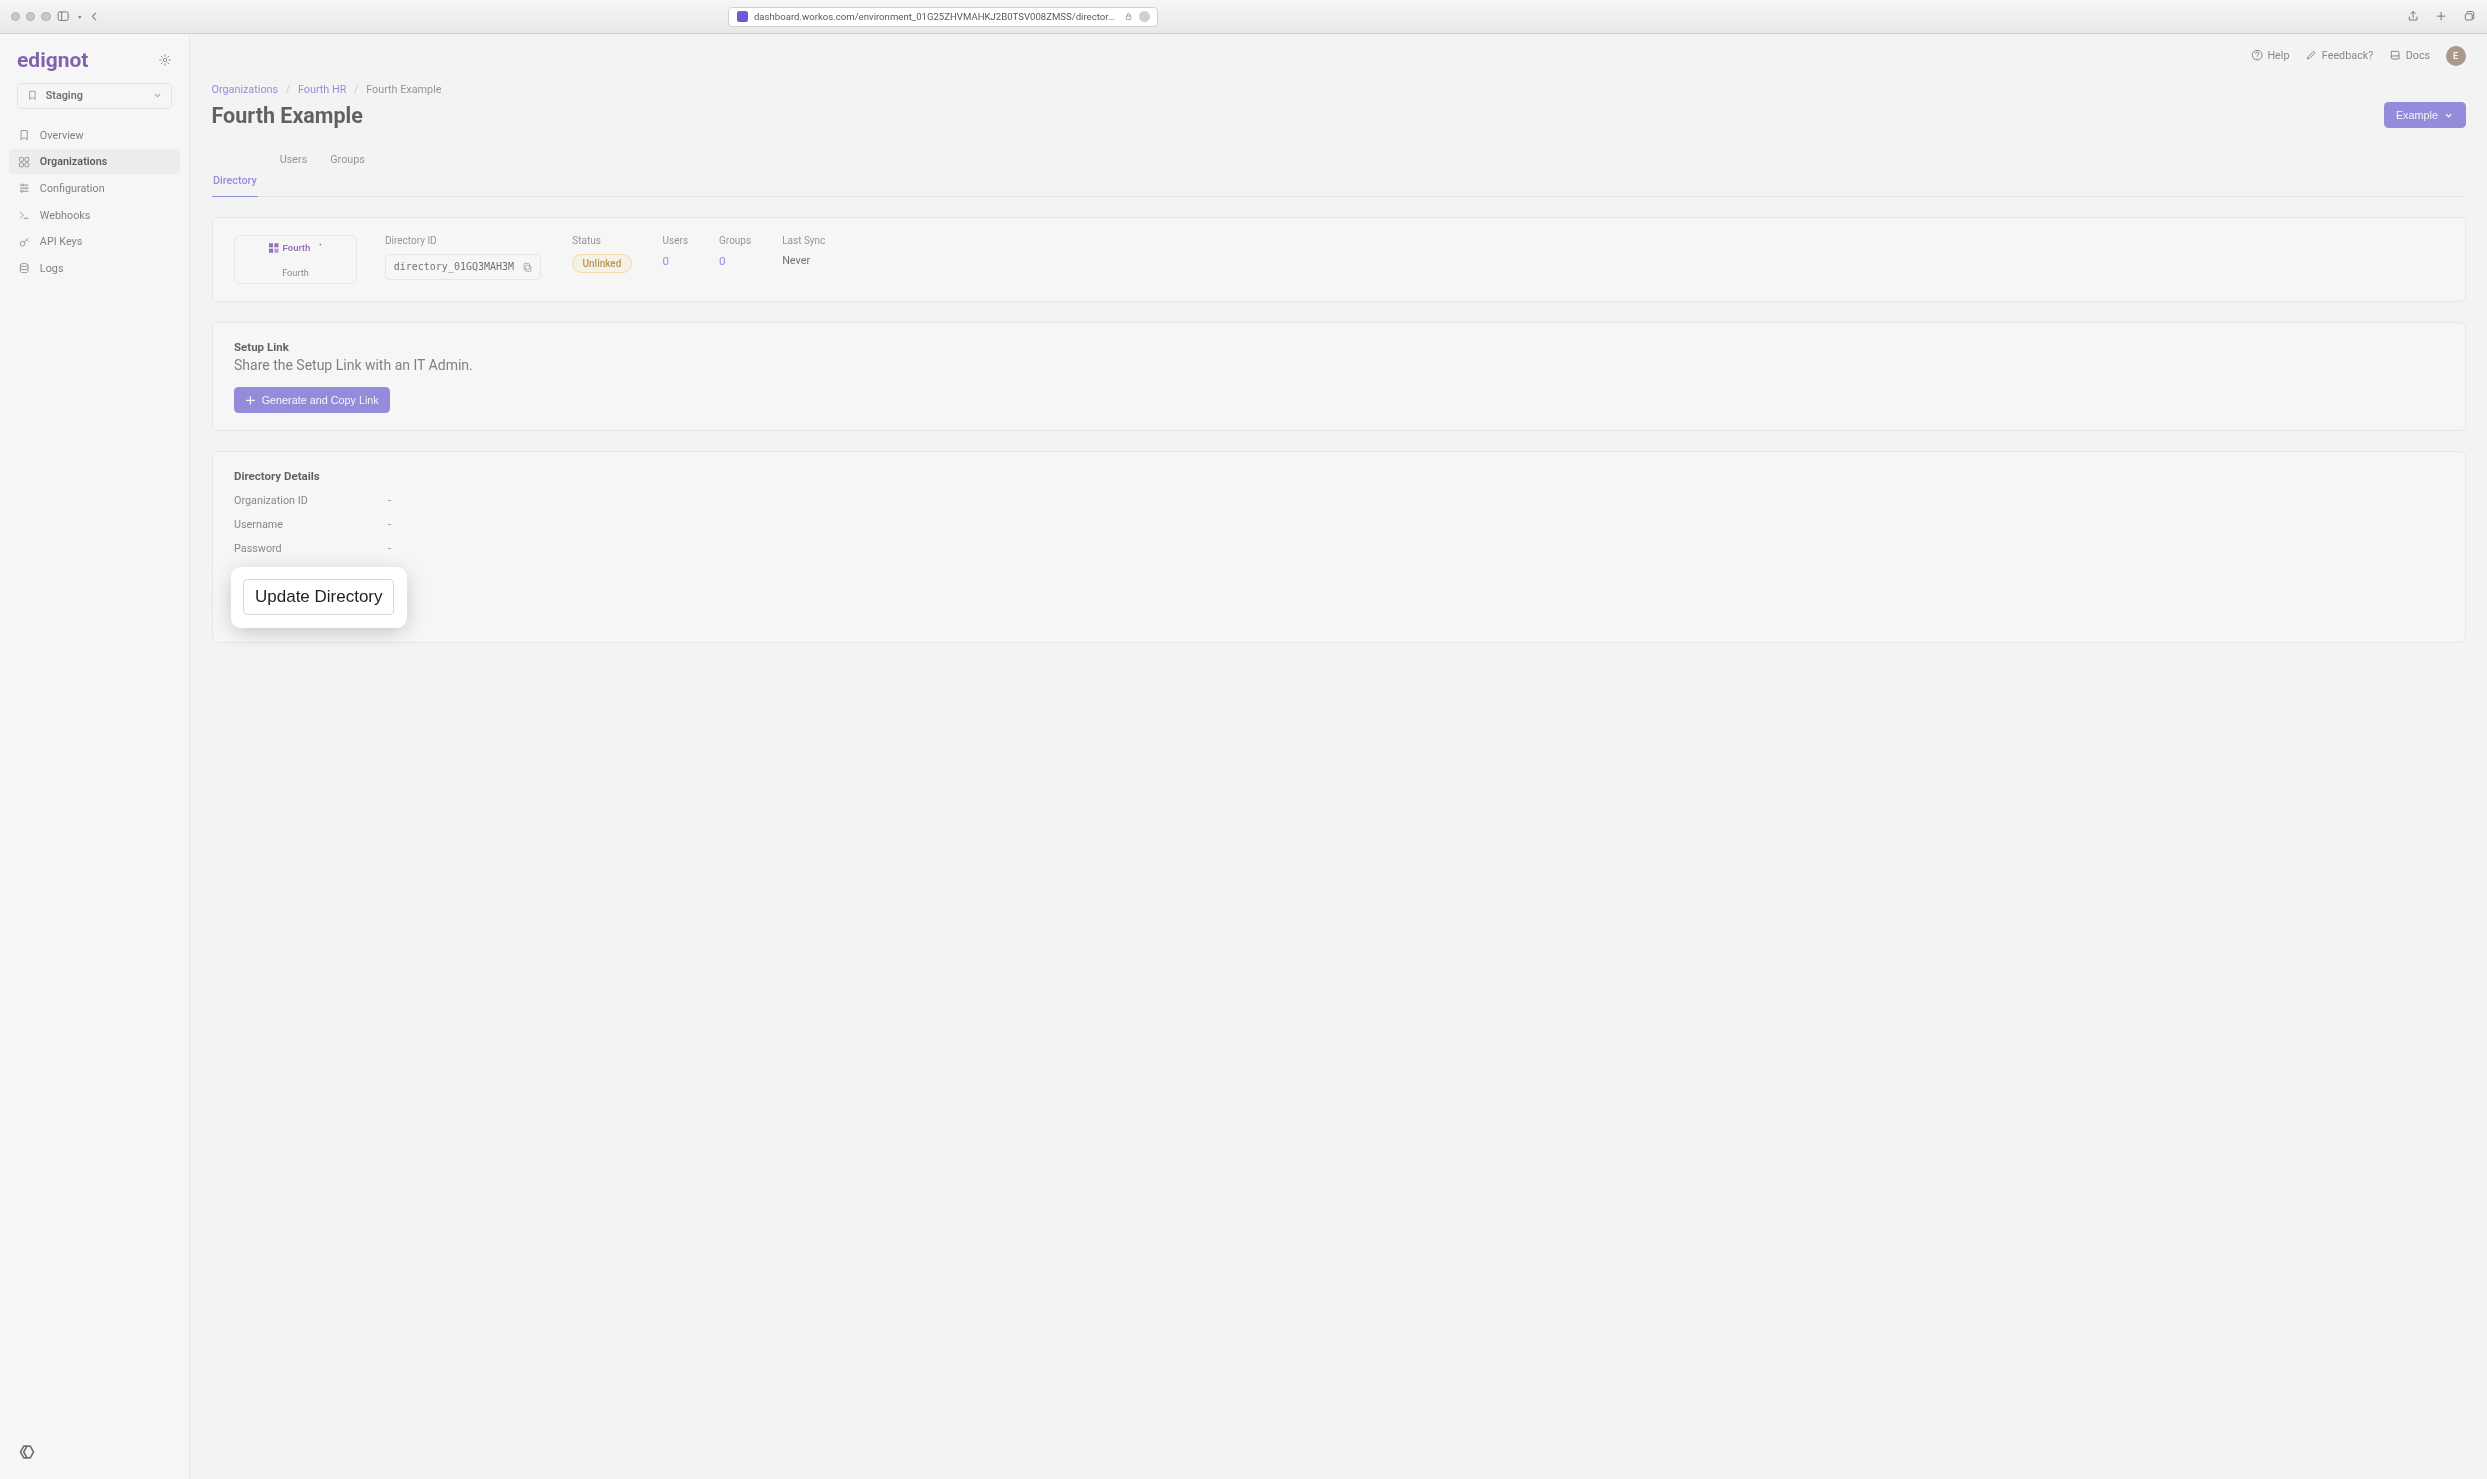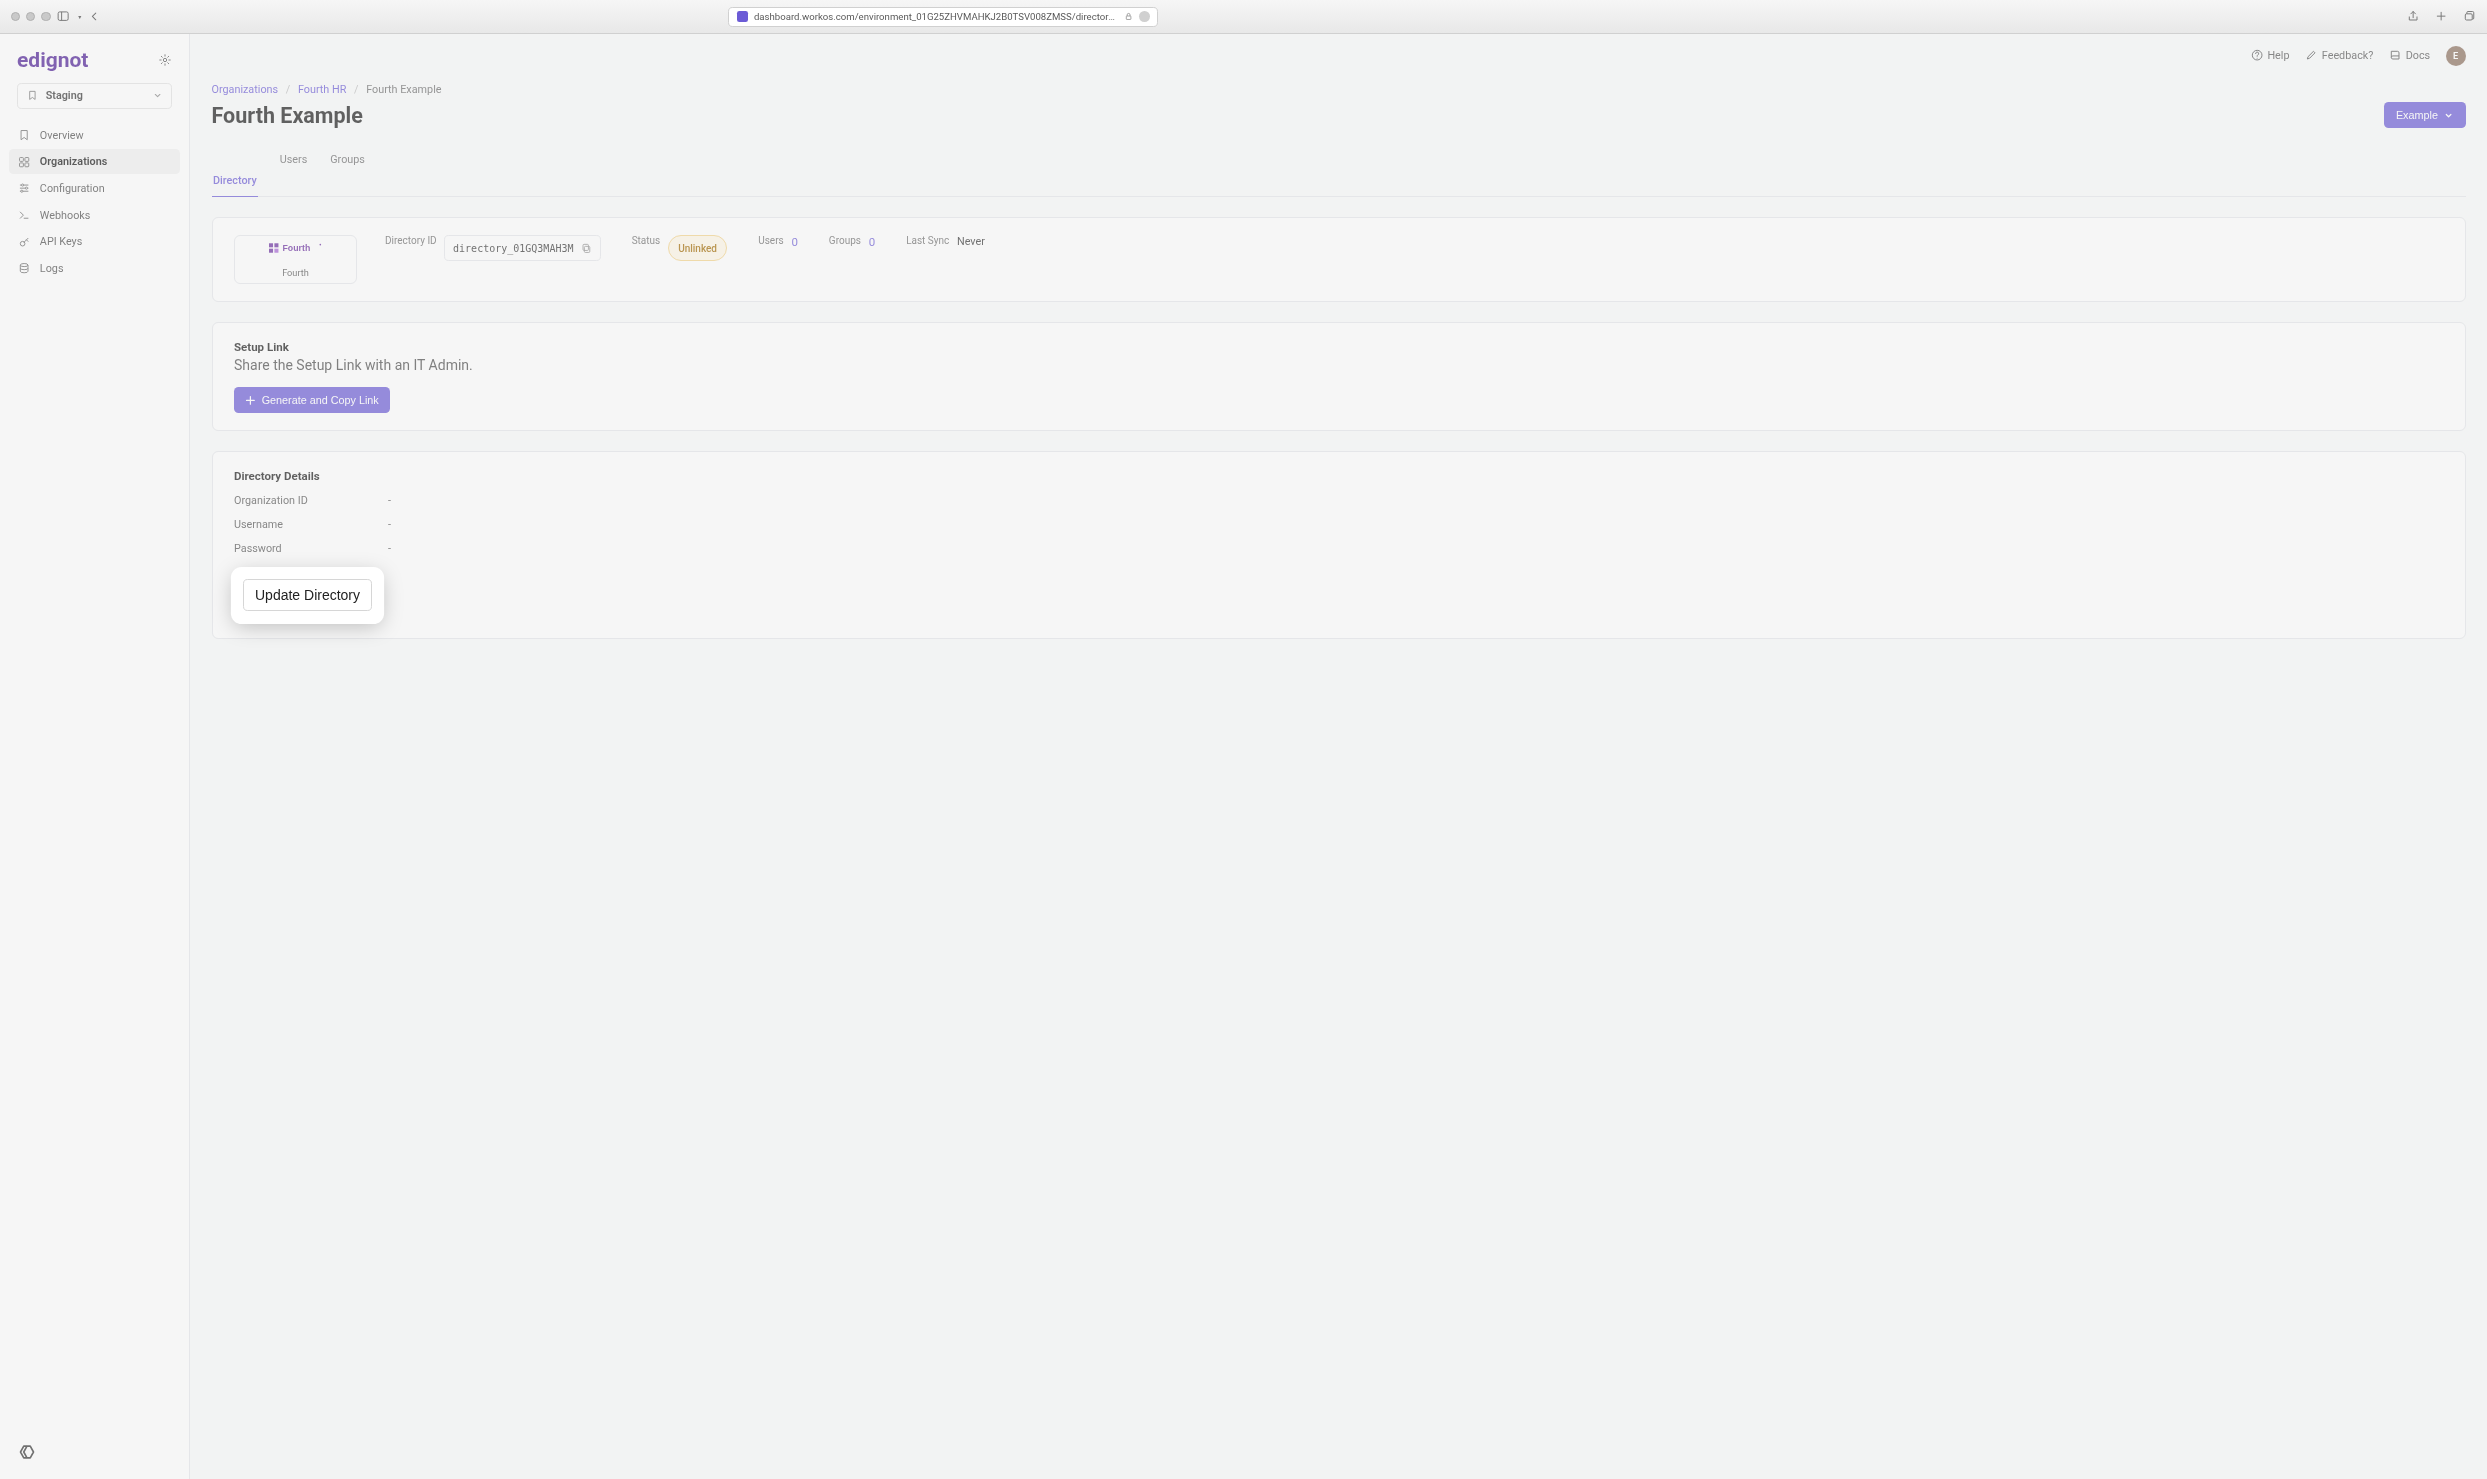--- a/index.html
+++ b/index.html
@@ -55,39 +55,39 @@
 .tab { padding:7.7px 1.5px 9.2px; color:#6b6b6b; cursor:pointer; font-size:10.8px; }
 .tab.active { color:#6b5bd6; border-bottom:1.5px solid #6b5bd6; margin-bottom:-0.8px; font-weight:500;margin-top:21px; }
 
 .card { background:#fff; border:0.8px solid #e5e7eb; border-radius:6.1px; padding:17px 21.5px; margin-top:20px; }
 .summary-card { display:flex; gap:28px; align-items:flex-start; }
 .provider-tile { width:123px; height:49px; border:0.8px solid #e5e7eb; border-radius:6.1px; display:flex; flex-direction:column; align-items:center; justify-content:center; gap:12px; }
 .provider-logo { width:54px; height:14px; }
 .provider-name { font-size:9.2px; color:#555; }
 
 .summary-cols { display:flex; gap:31px; flex:1; }
-.sum-col { display:flex; flex-direction:row; gap:7.7px; }
+.sum-col { display:flex; flex-direction:column; gap:7.7px; }
 .sum-label { font-size:10px; color:#6b6b6b; }
 .dir-id-box { border:0.8px solid #e5e7eb; border-radius:4.6px; height:26px; display:flex; align-items:center; padding:0 7.7px; gap:7.7px; font-family: ui-monospace, Menlo, monospace; font-size:10px; color:#333; min-width:154px; }
 .copy-icon { width:10.8px; height:10.8px; color:#888; cursor:pointer; }
 .badge { display:inline-flex; align-items:center; padding:3.1px 9.2px; border-radius:767px; background:#fff7e6; border:0.8px solid #f4d48a; color:#a36b00; font-size:10px; font-weight:500; width:fit-content; }
 .stat-link { color:#6b5bd6; font-size:11.5px; cursor:pointer; }
 .stat-text { font-size:10.8px; color:#333; }
 
 .section-title { font-size:11.5px; font-weight:700; margin-bottom:3.1px; }
 .section-sub { font-size:14px; color:#4b4b4b; margin-bottom:14px; }
 .gen-btn { background:#6b5bd6; color:#fff; border:none; border-radius:4.6px; padding:7px 10.8px; font-size:10.8px; font-weight:500; display:inline-flex; align-items:center; gap:6.1px; cursor:pointer; }
 .plus-icon { width:10.8px; height:10.8px; }
 
 .detail-row { display:flex; margin-top:10.8px; }
 .detail-label { width:154px; color:#555; }
 .detail-val { color:#555; }
 
 .highlight-wrap { position:relative; display:inline-block; margin-top:15.4px; padding:9.2px 9.2px; border-radius:7.7px; background:#fff; box-shadow:0 0 0 3.1px #fff, 0 4.6px 21.5px rgba(0,0,0,0.25); }
-.update-btn { background:#fff; border:0.8px solid #d6d6d6; border-radius:4.6px; padding:7px 10.8px; font-size:14px; font-weight:500; color:#222; cursor:pointer; }
+.update-btn { background:#fff; border:0.8px solid #d6d6d6; border-radius:4.6px; padding:7px 10.8px; font-size:17px; font-weight:500; color:#222; cursor:pointer; }
 
 .dim-overlay { position:fixed; inset:34px 0 0 0; background:rgba(230,230,230,0.35); pointer-events:none; z-index:5; }
 .highlight-wrap { position:relative; z-index:10; }
 
 svg { display:block; }
 </style>
 </head>
 <body>
 
 <div class="dim-overlay"></div>

